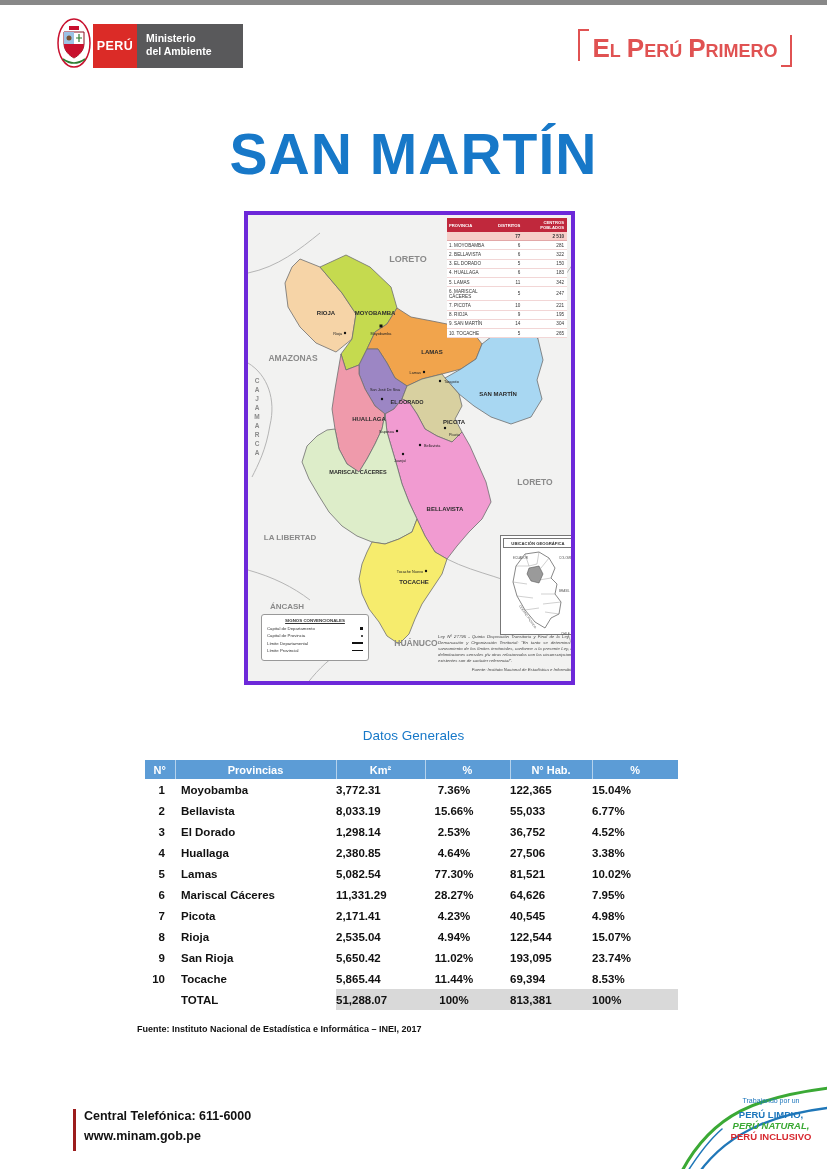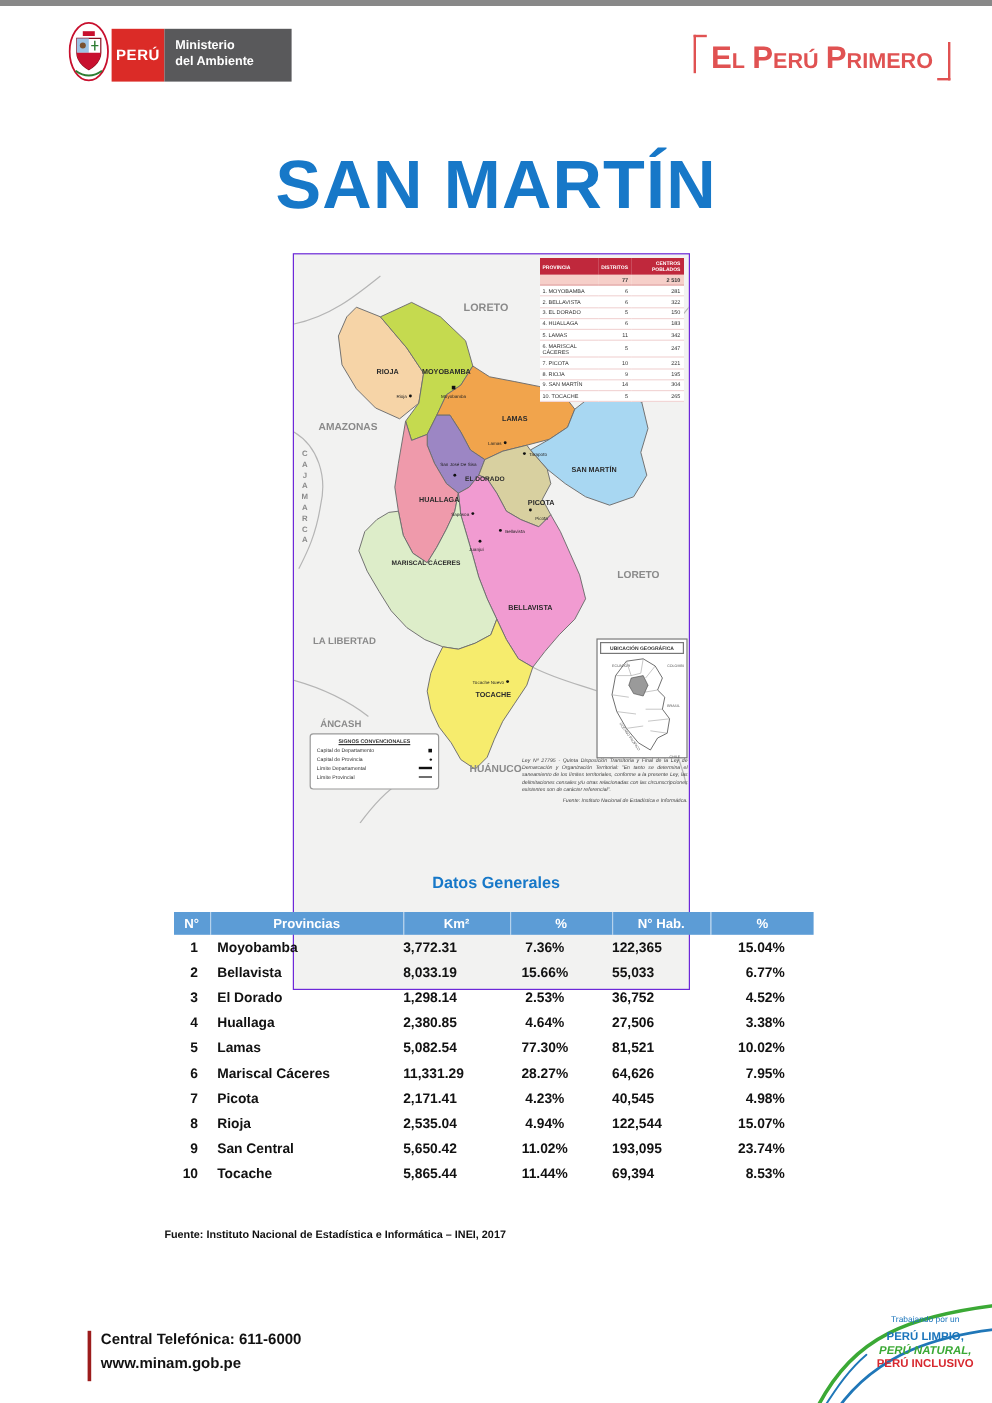--- a/index.html
+++ b/index.html
@@ -22,22 +22,22 @@
             border-right:2px solid #E05252; border-bottom:2px solid #E05252; }
   .slogan .big { font-size:26px; font-weight:bold; }
   .slogan .small { font-size:18px; font-weight:bold; }
   .slogan .word { margin:0 3px; white-space:nowrap; }
 
   
   .page-title { left:0; top:116px; width:827px; text-align:center;
                 font-size:57px; font-weight:bold; color:#1778C8; letter-spacing:1px; }
 
   
-  .map-box { left:244px; top:206px; width:331px; height:614px; background:#F2F2F1;
-             border:1px solid #6d28d9; overflow:hidden; }
+  .map-box { left:244px; top:206px; width:331px; height:474px; background:#F2F2F1;
+             border:4px solid #6d28d9; overflow:hidden; }
   .map-box svg.mainmap { position:absolute; left:0; top:0; }
 
   .mini-table { position:absolute; right:4px; top:3px; width:120px; background:#fff;
                 border-bottom:1.5px solid #C0283C; font-size:4.6px; color:#333;
                 border-collapse:collapse; }
   .mini-table th { background:#C0283C; color:#fff; font-size:4.2px; font-weight:bold;
                    padding:2px 2px; text-align:left; line-height:1.2; }
   .mini-table th.num, .mini-table td.num { text-align:right; padding-right:3px; }
   .mini-table td { padding:1.6px 2px; border-bottom:0.5px solid #F2D6D6; }
   .mini-table tr.total td { background:#F6CFC9; font-weight:bold; border-bottom:1px solid #E2A8A8; }
@@ -57,34 +57,34 @@
            background:#fff; border:1px solid #777; padding:2px; }
   .inset .ititle { border:1px solid #777; text-align:center; font-size:4.2px; font-weight:bold;
            color:#333; padding:1.5px 0; margin-bottom:2px; }
 
   .map-note { position:absolute; left:190px; top:419px; width:138px; font-size:4.3px;
               color:#444; line-height:1.4; text-align:justify; font-style:italic; }
   .map-note .mfuente { margin-top:3px; text-align:right; font-style:italic; }
 
   
   .datos-title { left:0; top:723px; width:827px; text-align:center;
-                 font-size:13.5px; font-weight:bold; color:#1778C8; }
+                 font-size:13.5px; font-weight:normal; color:#1778C8; }
   .main-table { position:absolute; left:145px; top:755px; width:533px;
                 border-collapse:collapse; table-layout:fixed;
                 font-size:11.5px; font-weight:bold; color:#111; }
   .main-table th { background:#5C9CD6; color:#fff; font-size:11px; font-weight:bold;
                    height:19px; text-align:center; border-right:1px solid rgba(255,255,255,.55); }
   .main-table th:last-child { border-right:none; }
   .main-table td { height:21px; }
   .main-table td.c-n  { text-align:right; padding-right:10px; }
   .main-table td.c-p  { text-align:left;  padding-left:6px; }
   .main-table td.c-km { padding-right:18px; }
   .main-table td.c-p1 { text-align:center; padding-right:27px; }
   .main-table td.c-h  { text-align:left; padding-right:15px; }
-  .main-table td.c-p2 { text-align:right; padding-right:24px; }
+  .main-table td.c-p2 { text-align:left; padding-right:24px; }
   .main-table tr.total td.gray { background:#D9D9D9; }
   .source-line { left:137px; top:1019px; font-size:9px; font-weight:bold; color:#111; }
 
   
   .foot-bar { left:73px; top:1104px; width:3px; height:42px; background:#9C1C1C; }
   .foot-phone { left:84px; top:1104px; font-size:12.5px; font-weight:bold; color:#111; }
   .foot-web { left:84px; top:1124px; font-size:12.5px; font-weight:bold; color:#111; }
   .foot-logo { left:678px; top:1078px; width:172px; height:91px; }
   .foot-logo .ltxt { position:absolute; width:100%; text-align:center; white-space:nowrap; }
 
@@ -366,33 +366,41 @@
         <tr>
           <td class="c-n">8</td>
           <td class="c-p">Rioja</td>
           <td class="c-km">2,535.04</td>
           <td class="c-p1">4.94%</td>
           <td class="c-h">122,544</td>
           <td class="c-p2">15.07%</td>
         </tr>
         <tr>
           <td class="c-n">9</td>
-          <td class="c-p">San Central</td>
+          <td class="c-p">San Rioja</td>
           <td class="c-km">5,650.42</td>
           <td class="c-p1">11.02%</td>
           <td class="c-h">193,095</td>
           <td class="c-p2">23.74%</td>
         </tr>
         <tr>
           <td class="c-n">10</td>
           <td class="c-p">Tocache</td>
           <td class="c-km">5,865.44</td>
           <td class="c-p1">11.44%</td>
           <td class="c-h">69,394</td>
           <td class="c-p2">8.53%</td>
+        </tr>
+        <tr class="total">
+          <td class="c-n"></td>
+          <td class="c-p">TOTAL</td>
+          <td class="c-km gray">51,288.07</td>
+          <td class="c-p1 gray">100%</td>
+          <td class="c-h gray">813,381</td>
+          <td class="c-p2 gray">100%</td>
         </tr>
       </tbody>
   </table>
 
   <div class="abs source-line">Fuente: Instituto Nacional de Estadística e Informática – INEI, 2017</div>
 
   <div class="abs foot-bar"></div>
   <div class="abs foot-phone">Central Telefónica: 611-6000</div>
   <div class="abs foot-web">www.minam.gob.pe</div>
 

